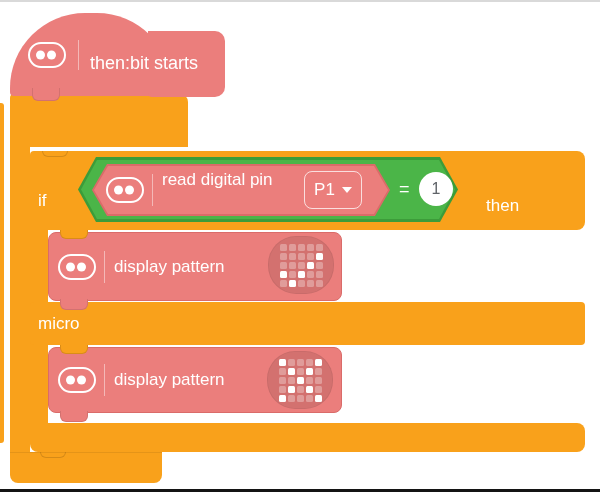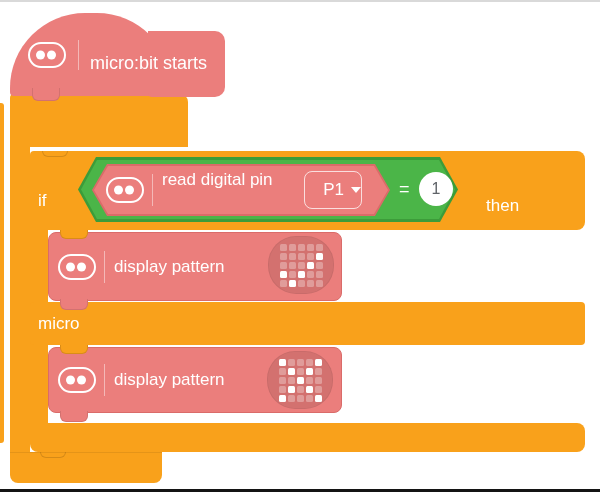--- a/index.html
+++ b/index.html
@@ -68,21 +68,21 @@
 
   <div class="abs hex-pink-outer" style="left:92px;top:164px;width:298px;height:52px;">
     <div class="hex-pink-inner"></div>
   </div>
   <div class="abs mb-face" style="left:106px;top:177px;">
     <span class="dot l"></span>
     <span class="dot r"></span>
   </div>
   <div class="abs vsep" style="left:152px;top:174px;height:32px;"></div>
   <div class="abs lbl" style="left:162px;top:148px;height:64px;">read digital pin</div>
-  <div class="abs dd" style="left:304px;top:171px;width:58px;height:38px;justify-content:flex-end;">
+  <div class="abs dd" style="left:304px;top:171px;width:58px;height:38px;">
     <span>P1</span>
     <span class="dd-arrow"></span>
   </div>
   <div class="abs lbl" style="left:399px;top:157px;height:65px;font-size:18px;">=</div>
   <div class="abs val-circle" style="left:419px;top:172px;width:34px;height:34px;">
     <span>1</span>
   </div>
 
   <div class="abs pink disp" style="left:48px;top:232px;width:294px;height:69px;"></div>
   <div class="abs mb-face" style="left:58px;top:254px;">
@@ -164,16 +164,16 @@
   <div class="abs pink tab" style="left:60px;top:411px;width:28px;height:11px;"></div>
 
   <div class="abs pink" style="left:10px;top:13px;width:162px;height:83px;border-radius:75px 75px 0 4px;"></div>
   <div class="abs pink" style="left:148px;top:31px;width:77px;height:66px;border-radius:0 10px 10px 4px;"></div>
   <div class="abs pink tab" style="left:32px;top:88px;width:28px;height:13px;"></div>
   <div class="abs mb-face" style="left:28px;top:42px;">
     <span class="dot l"></span>
     <span class="dot r"></span>
   </div>
   <div class="abs vsep" style="left:78px;top:40px;height:30px;"></div>
-  <div class="abs lbl" style="left:90px;top:30px;height:67px;font-size:18px;">micro:bit starts</div>
+  <div class="abs lbl" style="left:90px;top:30px;height:67px;font-size:18px;">then:bit starts</div>
 
   <div class="abs" style="left:0;top:489px;width:600px;height:3px;background:var(--bottom_line);"></div>
 </div>
 
 </body></html>

